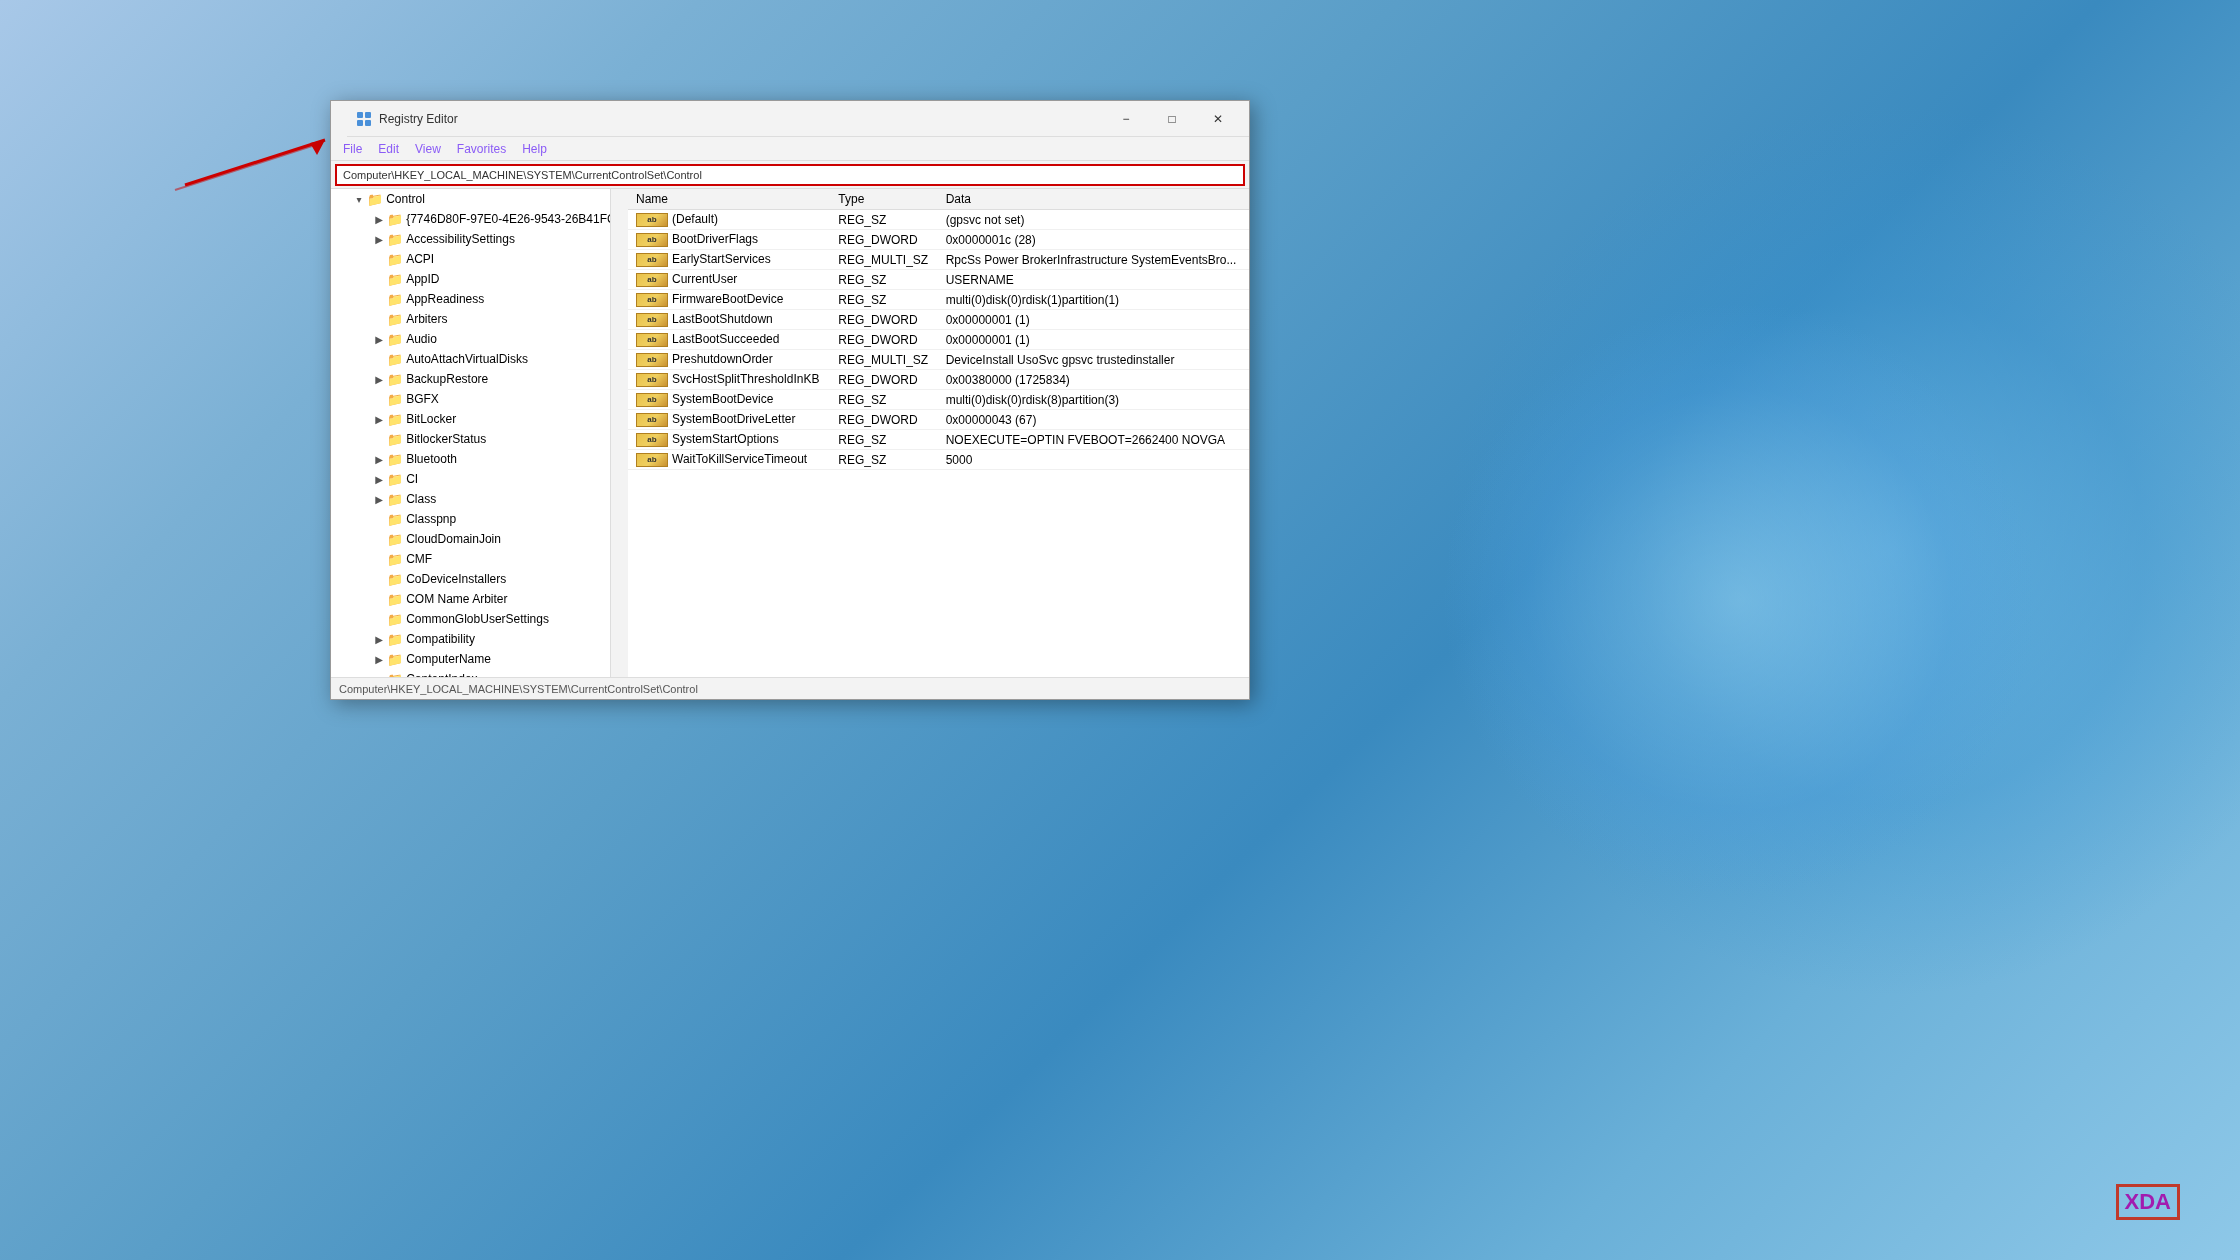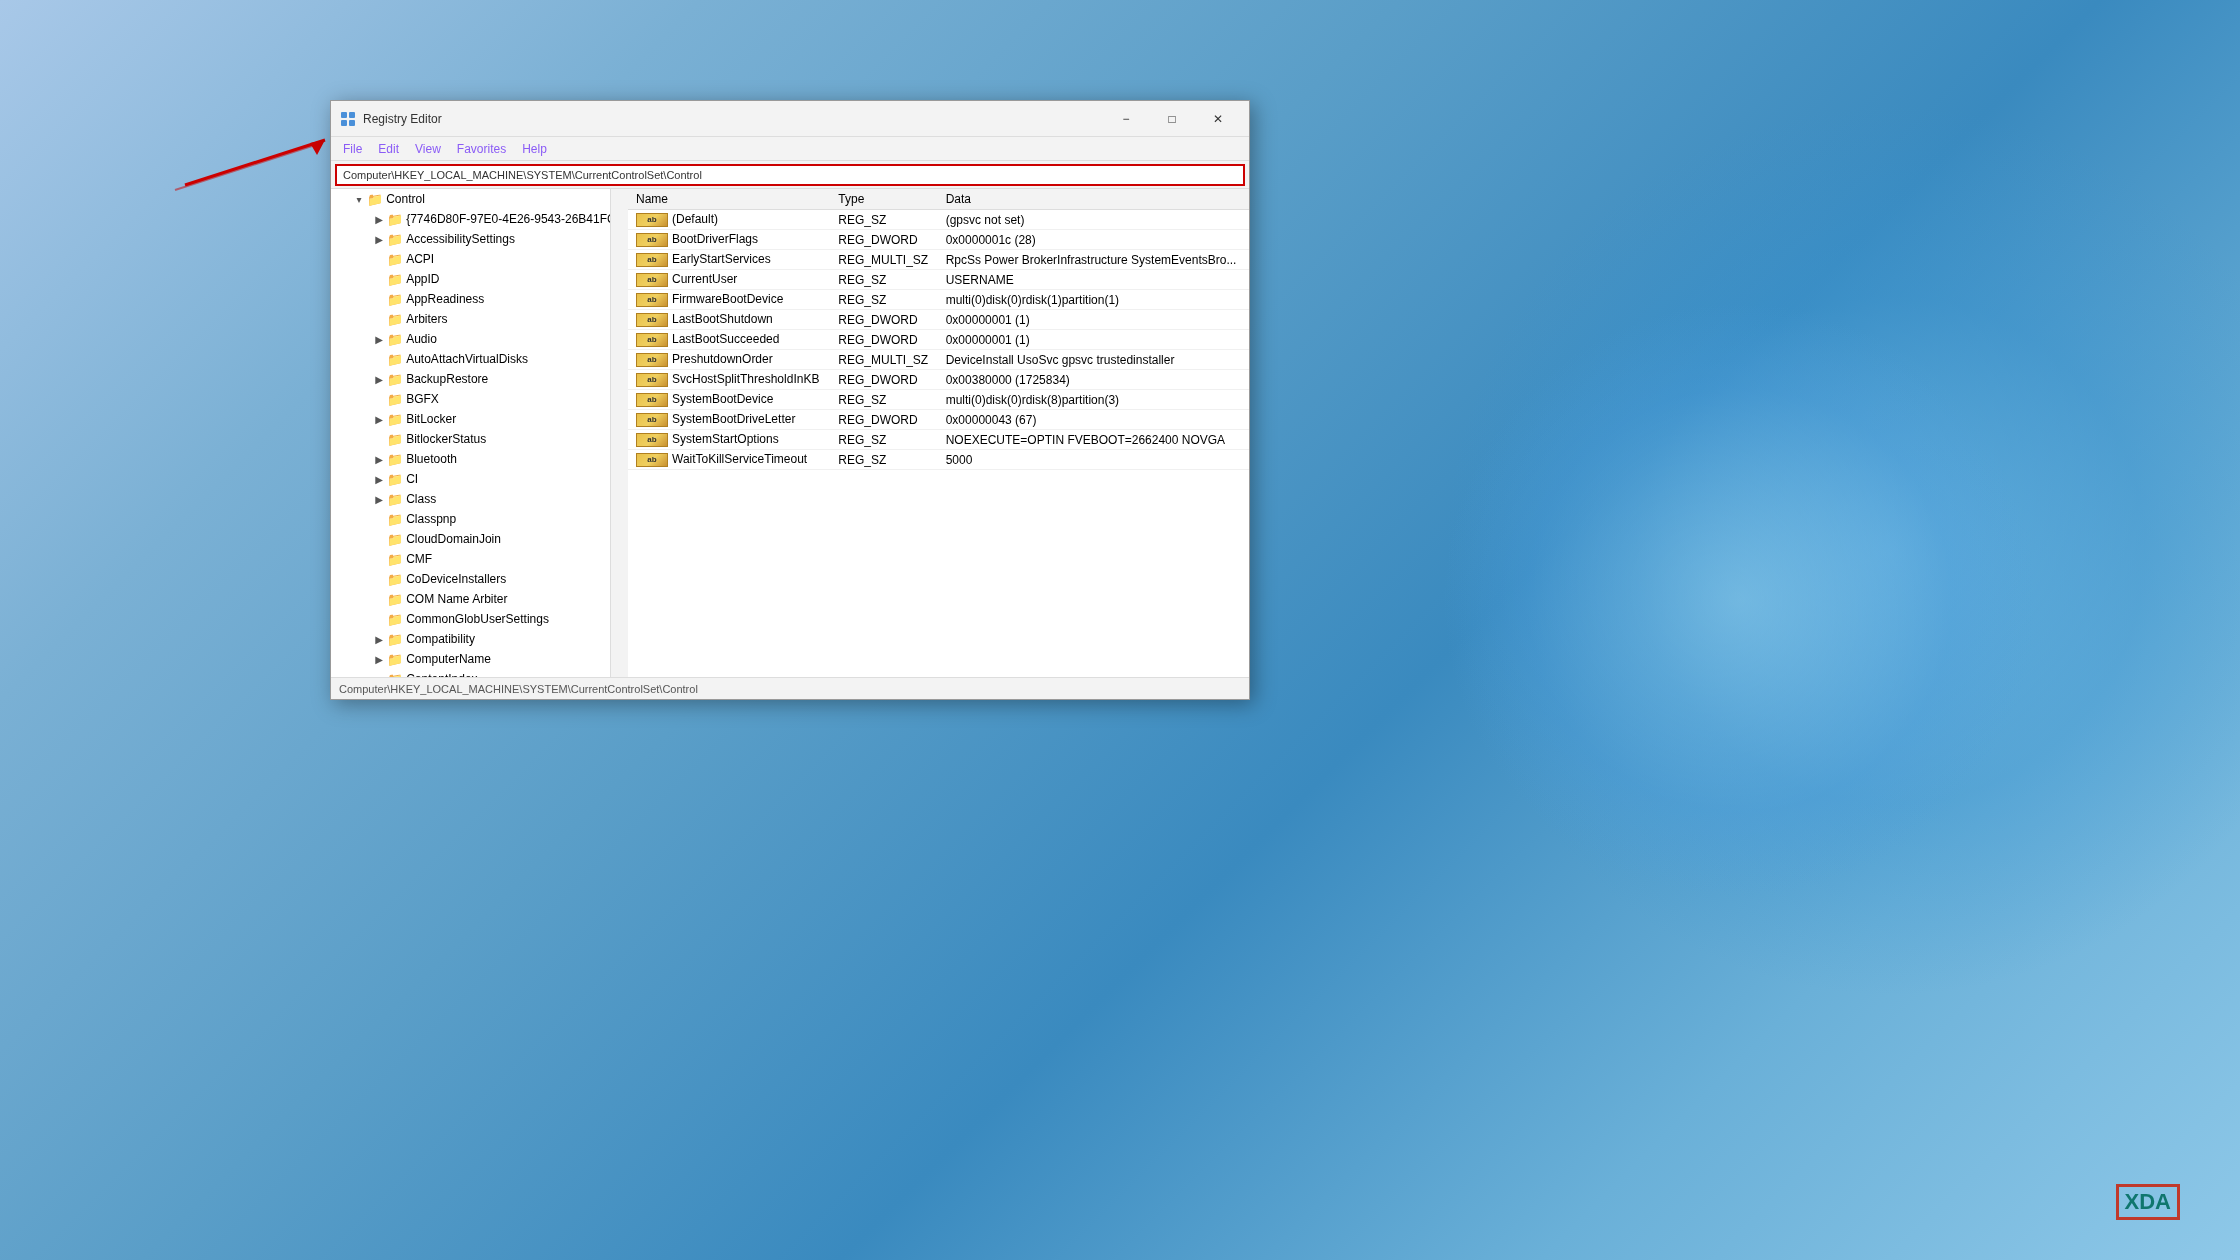--- a/index.html
+++ b/index.html
@@ -30,21 +30,21 @@
       height: 600px;
       background: radial-gradient(ellipse at center, rgba(150,210,240,0.5) 0%, rgba(80,160,220,0.3) 50%, transparent 70%);
       border-radius: 50%;
     }
 
     
     .xda-watermark {
       position: absolute;
       bottom: 40px;
       right: 60px;
-      color: #0f766e;
+      color: #a21caf;
       font-size: 28px;
       font-weight: bold;
       font-family: Arial, sans-serif;
       display: flex;
       align-items: center;
       gap: 4px;
     }
     .xda-box {
       border: 3px solid #c0392b;
       padding: 2px 6px;
@@ -67,20 +67,21 @@
 
     
     .title-bar {
       background: #f3f3f3;
       height: 36px;
       display: flex;
       align-items: center;
       padding: 0 8px;
       border-bottom: 1px solid #ddd;
       flex-shrink: 0;
+      margin-left: 16px;
     }
     .title-bar-icon {
       width: 18px;
       height: 18px;
       margin-right: 6px;
       display: flex;
       align-items: center;
       justify-content: center;
     }
     .title-bar-text {

